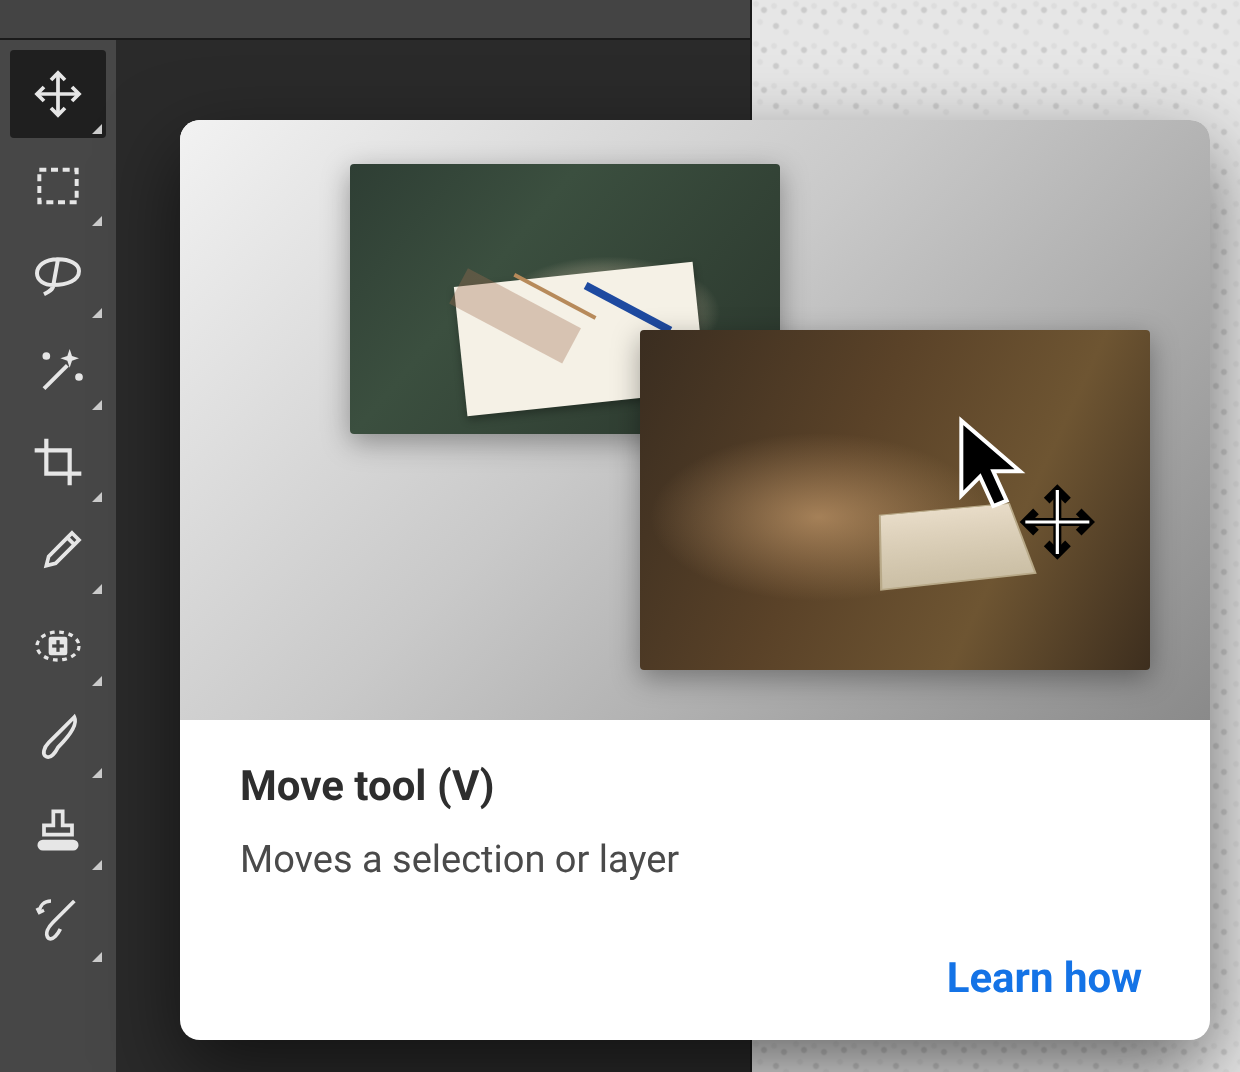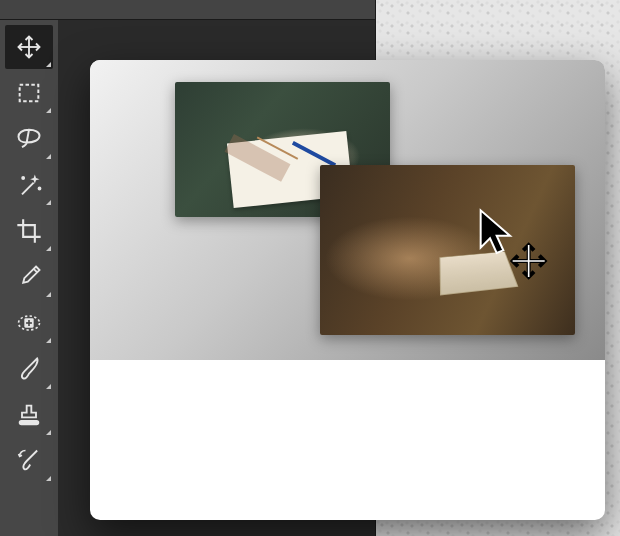--- a/index.html
+++ b/index.html
@@ -281,13 +281,18 @@
             <polyline points="22,10 26,14 22,18"></polyline>
           </g>
           <g fill="none" stroke="#fff" stroke-width="1.2">
             <line x1="14" y1="2" x2="14" y2="26"></line>
             <line x1="2" y1="14" x2="26" y2="14"></line>
           </g>
         </g>
       </svg>
     </div>
   </div>
+  <div class="tooltip-body">
+    <div class="tooltip-title">Move tool (V)</div>
+    <div class="tooltip-desc">Moves a selection or layer</div>
+    <div class="tooltip-link">Learn how</div>
+  </div>
 </div>
 
 </body></html>

